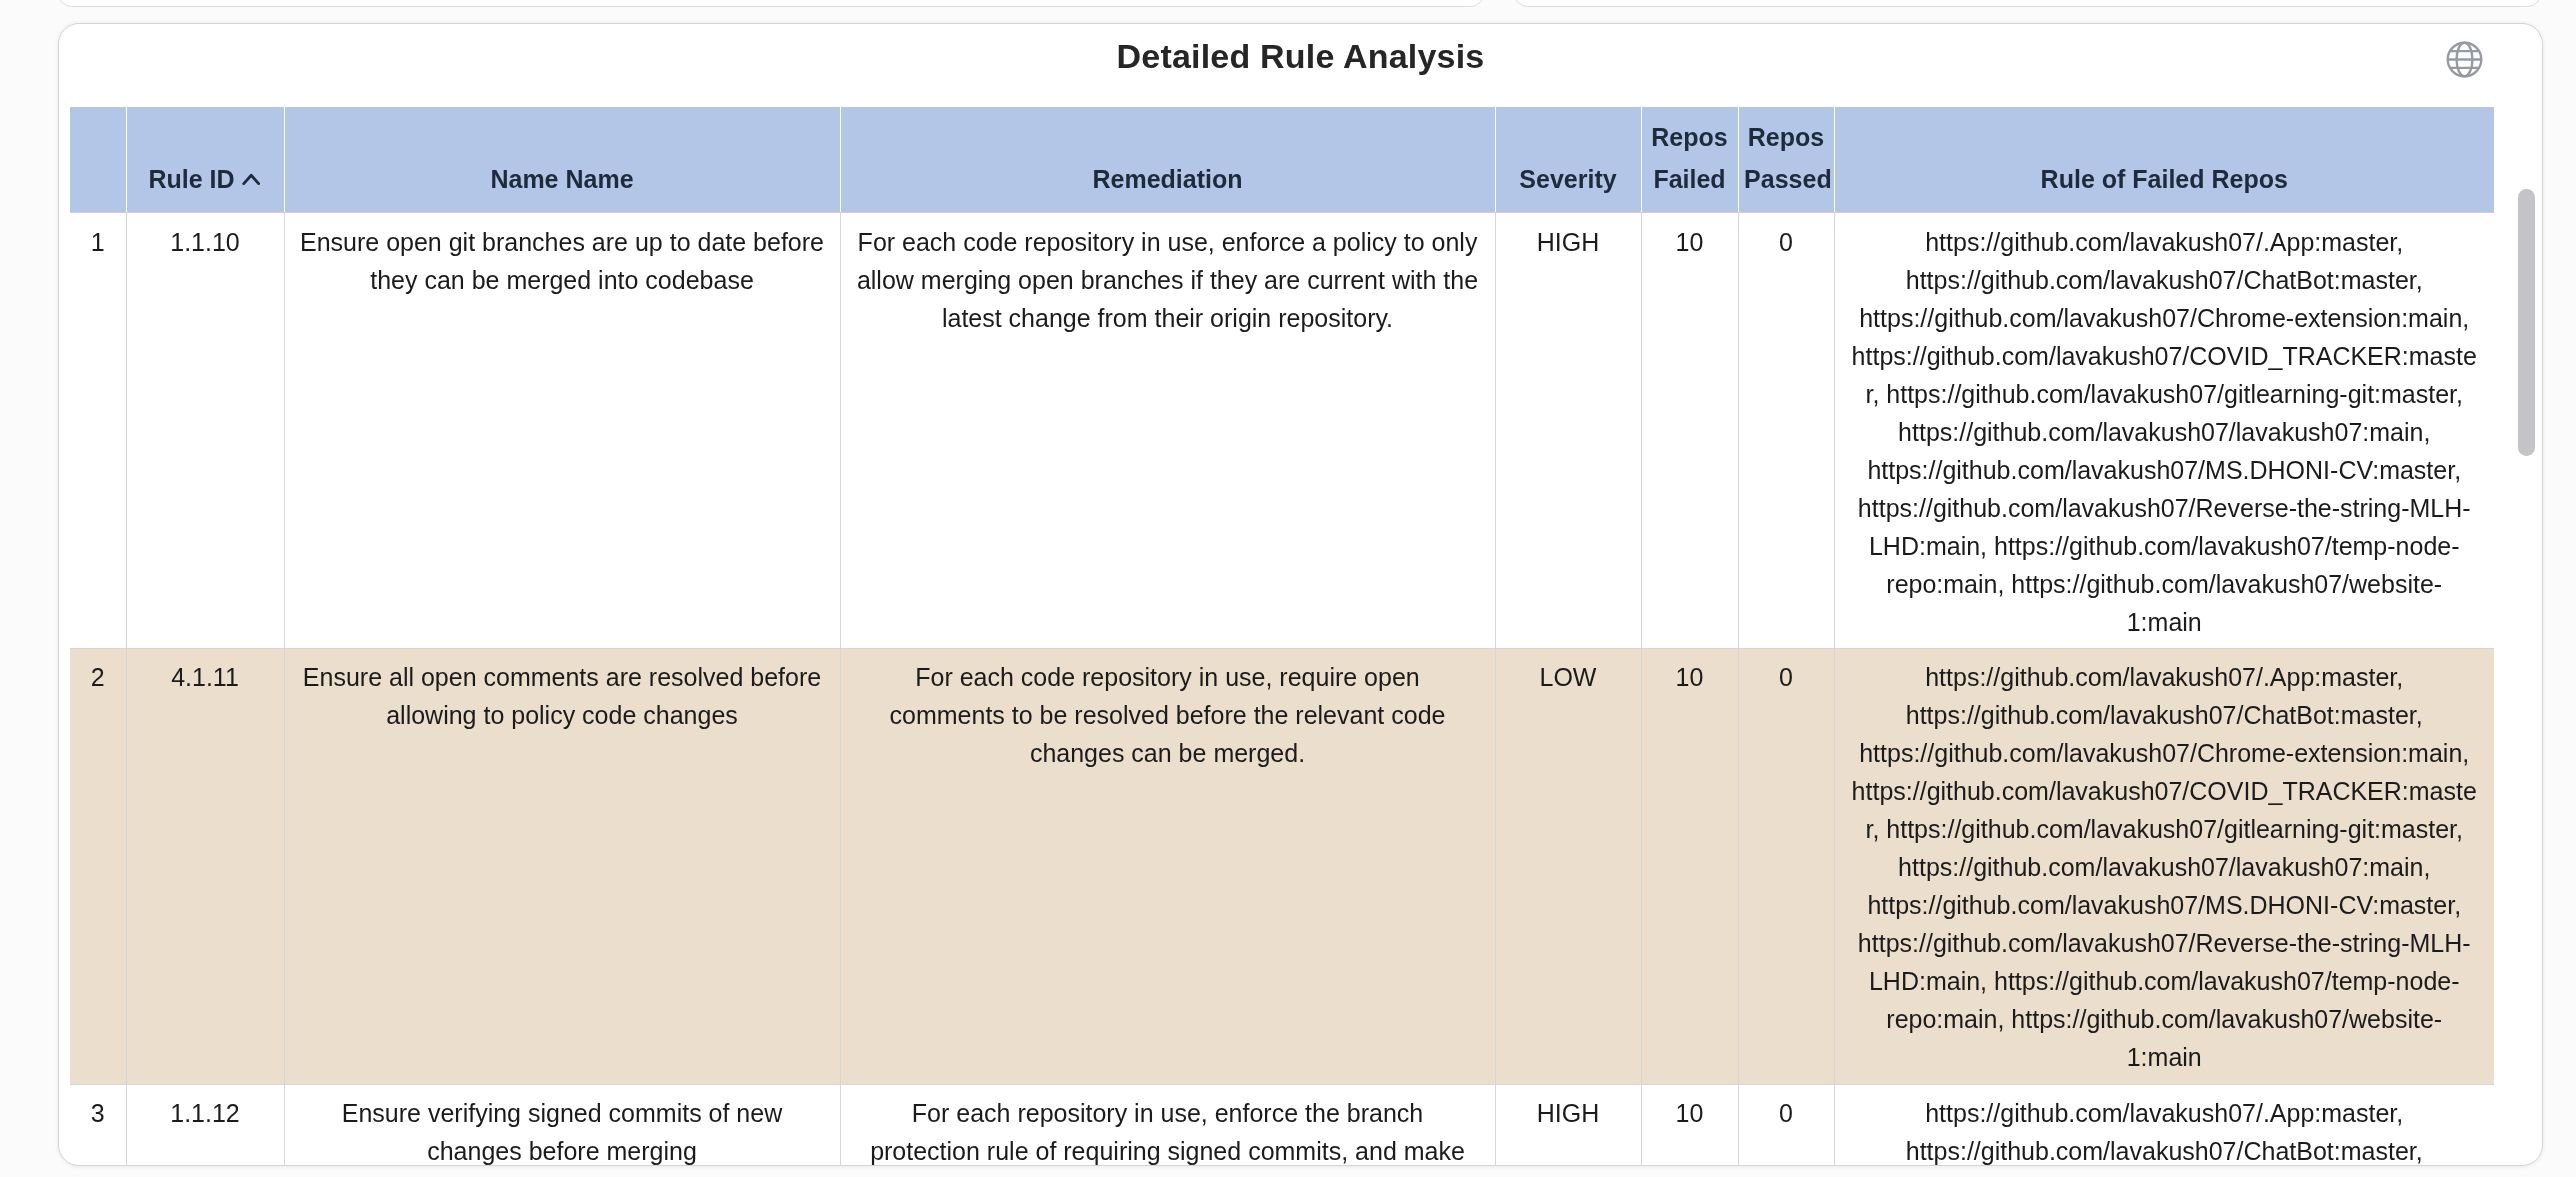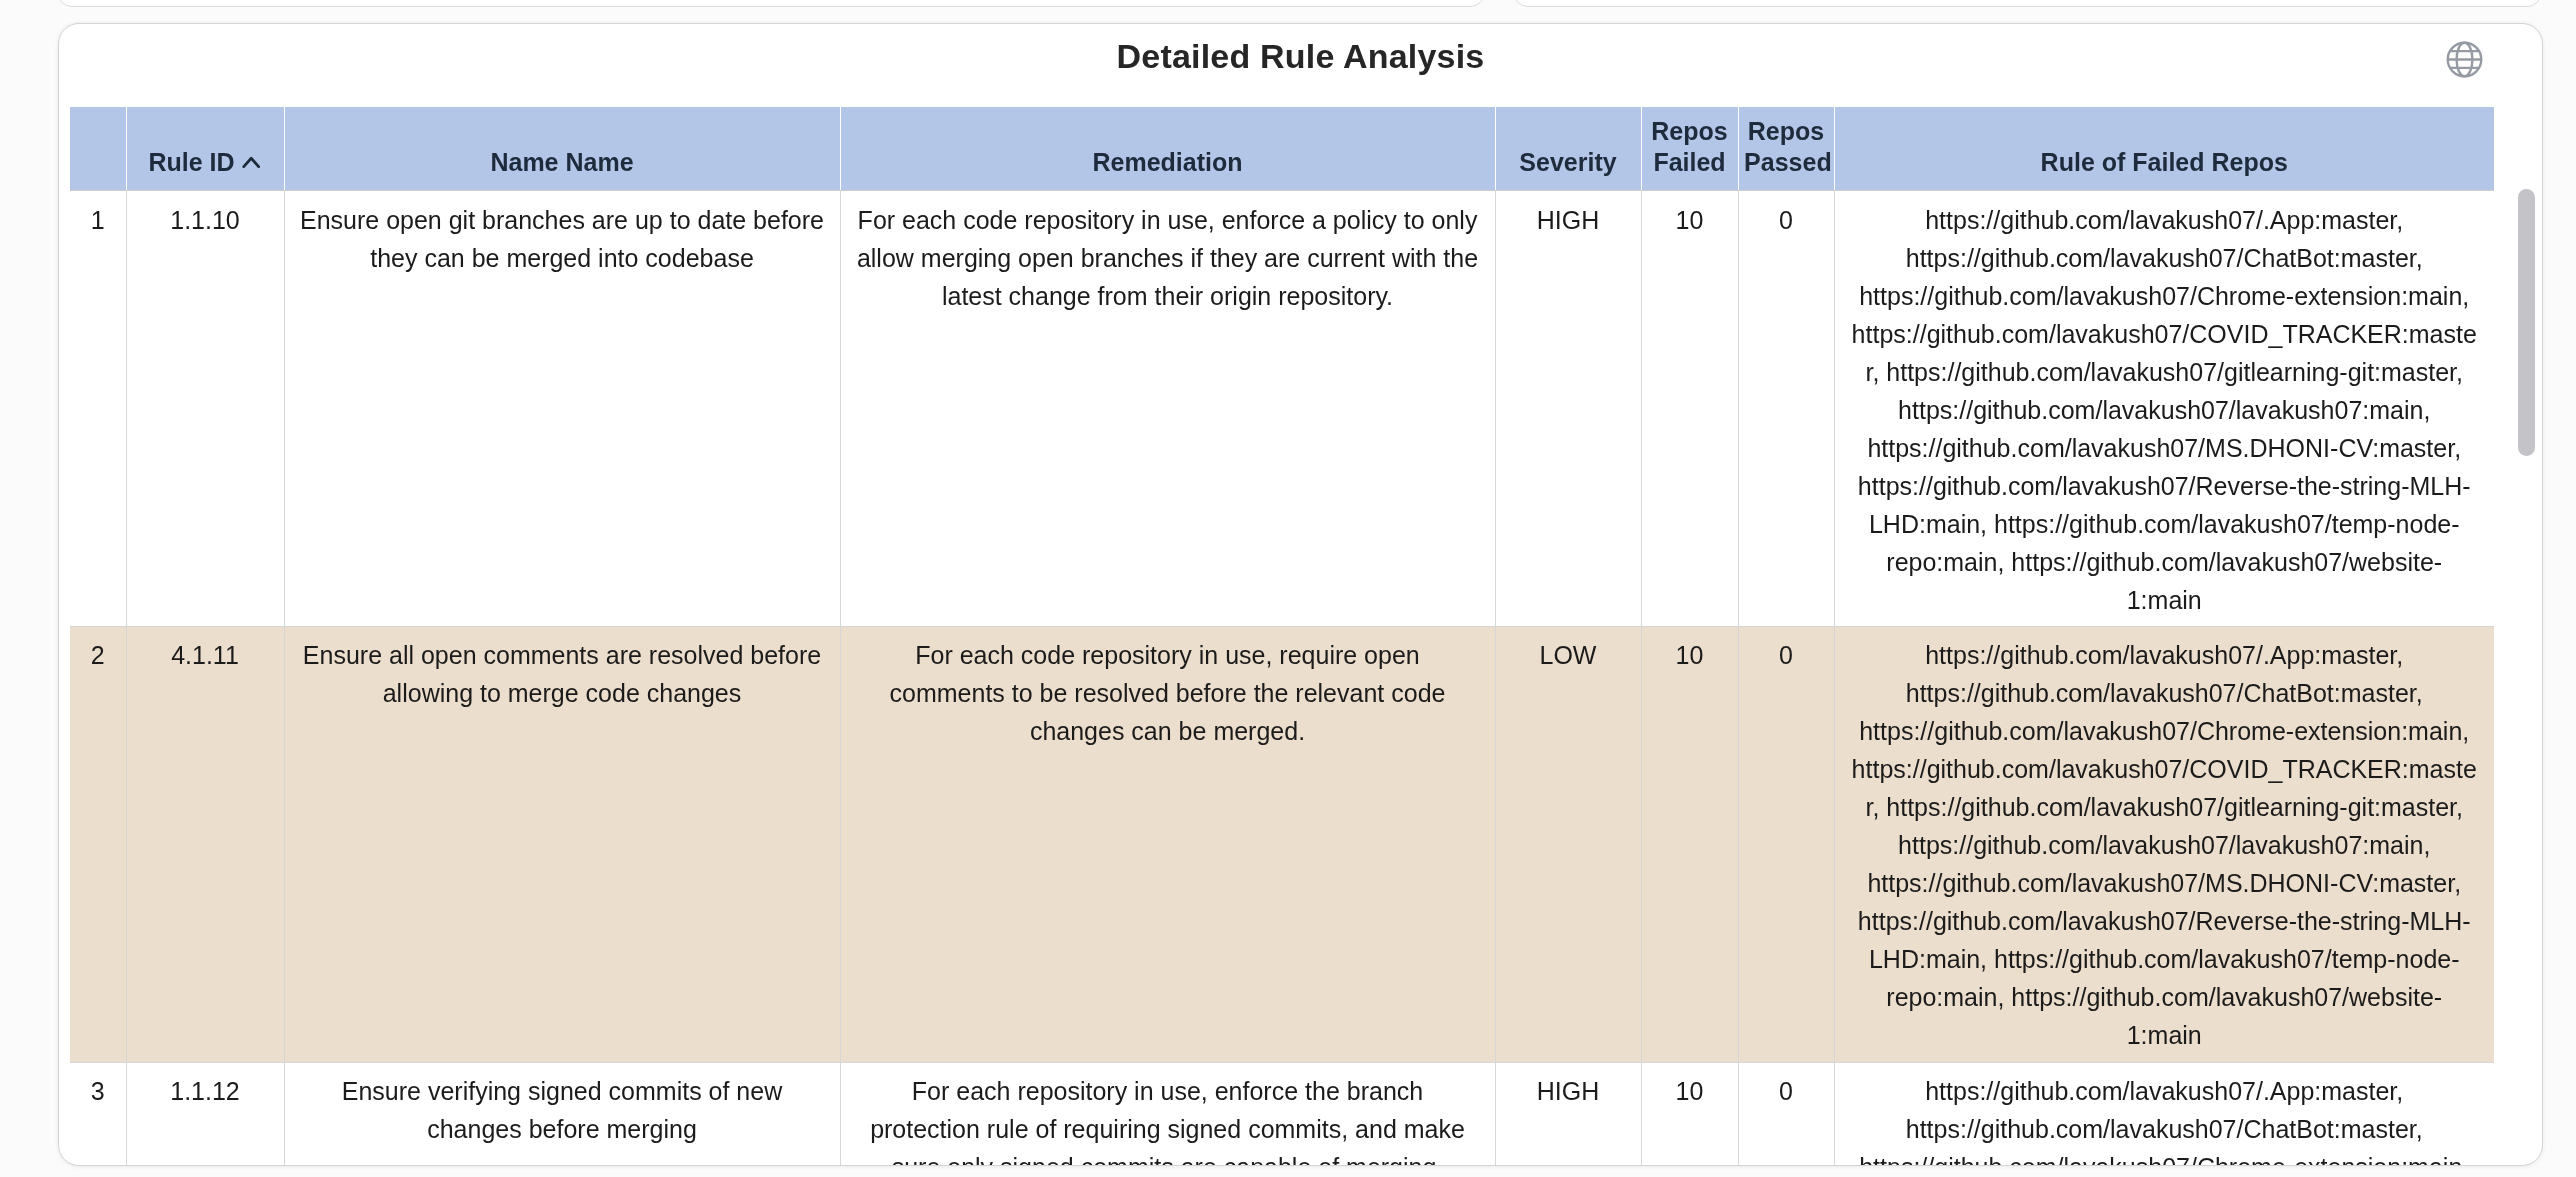--- a/index.html
+++ b/index.html
@@ -39,21 +39,21 @@
     width:41px; height:41px; cursor:pointer;
   }
 
   table {
     border-collapse:collapse; table-layout:fixed;
     width:2423px; margin-left:11px;
     font-size:25px; color:#1b1b1b;
   }
   thead th {
     background:#b4c6e7; color:#1e2b3c;
-    font-weight:700; font-size:25px; line-height:31px;
+    font-weight:700; font-size:25px; line-height:42px;
     padding:9.3px 5.6px 12px;
     vertical-align:bottom; text-align:center;
     border-left:1.9px solid #ffffff;
     border-bottom:1.9px solid #cfcfcf;
   }
   thead th:first-child { border-left:none; }
   th .sort-icon { display:inline-block; vertical-align:1.9px; margin-left:6.5px; }
 
   tbody td {
     vertical-align:top;
@@ -127,21 +127,21 @@
     <td>Ensure open git branches are up to date before they can be merged into codebase</td>
     <td>For each code repository in use, enforce a policy to only allow merging open branches if they are current with the latest change from their origin repository.</td>
     <td>HIGH</td>
     <td class="num">10</td>
     <td class="num">0</td>
     <td>https://github.com/lavakush07/.App:master, https://github.com/lavakush07/ChatBot:master, https://github.com/lavakush07/Chrome-extension:main, https://github.com/lavakush07/COVID_TRACKER:master, https://github.com/lavakush07/gitlearning-git:master, https://github.com/lavakush07/lavakush07:main, https://github.com/lavakush07/MS.DHONI-CV:master, https://github.com/lavakush07/Reverse-the-string-MLH-LHD:main, https://github.com/lavakush07/temp-node-repo:main, https://github.com/lavakush07/website-1:main</td>
   </tr>
         <tr>
     <td>2</td>
     <td>4.1.11</td>
-    <td>Ensure all open comments are resolved before allowing to merge code changes</td>
+    <td>Ensure all open comments are resolved before allowing to policy code changes</td>
     <td>For each code repository in use, require open comments to be resolved before the relevant code changes can be merged.</td>
     <td>LOW</td>
     <td class="num">10</td>
     <td class="num">0</td>
     <td>https://github.com/lavakush07/.App:master, https://github.com/lavakush07/ChatBot:master, https://github.com/lavakush07/Chrome-extension:main, https://github.com/lavakush07/COVID_TRACKER:master, https://github.com/lavakush07/gitlearning-git:master, https://github.com/lavakush07/lavakush07:main, https://github.com/lavakush07/MS.DHONI-CV:master, https://github.com/lavakush07/Reverse-the-string-MLH-LHD:main, https://github.com/lavakush07/temp-node-repo:main, https://github.com/lavakush07/website-1:main</td>
   </tr>
         <tr>
     <td>3</td>
     <td>1.1.12</td>
     <td>Ensure verifying signed commits of new changes before merging</td>

